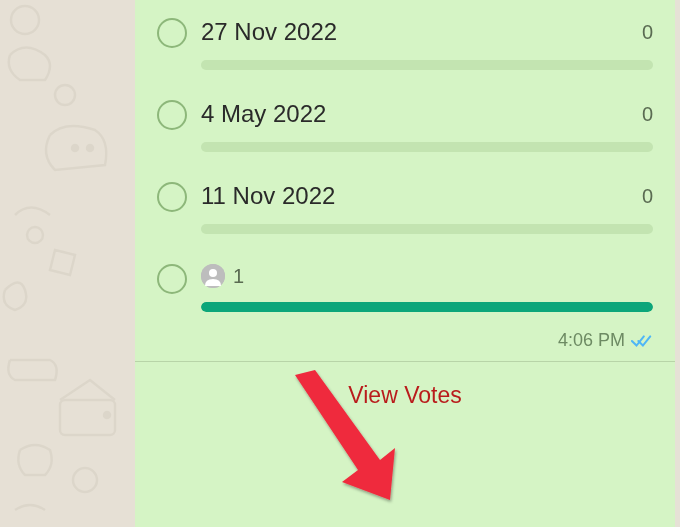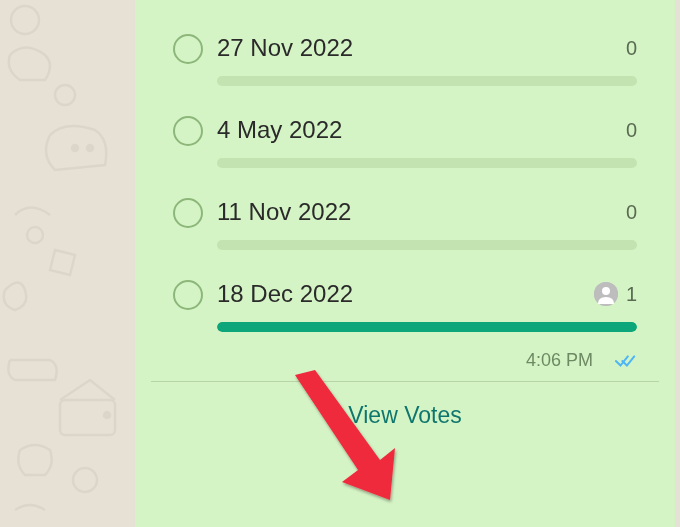--- a/index.html
+++ b/index.html
@@ -29,21 +29,21 @@
       height: 100%;
       opacity: 0.35;
     }
     .poll-card {
       position: absolute;
       left: 135px;
       top: 0;
       width: 540px;
       height: 527px;
       background: #d5f4c5;
-      padding: 16px;
+      padding: 0;
     }
     .poll-options {
       padding: 0 22px;
     }
     .poll-option {
       display: flex;
       align-items: flex-start;
       padding: 18px 0 12px 0;
     }
     .radio-circle {
@@ -102,21 +102,21 @@
     .progress-fill {
       height: 100%;
       background: #0ca67a;
       border-radius: 5px;
     }
     .timestamp-row {
       display: flex;
       justify-content: flex-end;
       align-items: center;
       padding: 6px 22px 10px 0;
-      gap: 22px;
+      gap: 6px;
     }
     .timestamp {
       font-size: 18px;
       color: #6d8a63;
     }
     .read-ticks {
       display: flex;
       align-items: center;
     }
     .read-ticks svg {
@@ -126,21 +126,21 @@
     .divider {
       height: 1px;
       background: #b8d4a8;
       margin: 0;
     }
     .view-votes {
       text-align: center;
       padding: 20px 0;
     }
     .view-votes-link {
-      color: #0f766e;
+      color: #b91c1c;
       font-size: 23px;
       cursor: pointer;
       font-weight: 400;
     }
     .red-arrow {
       position: absolute;
       left: 280px;
       top: 370px;
       width: 140px;
       height: 135px;
@@ -214,21 +214,20 @@
         <div class="progress-bar">
           <div class="progress-fill" style="width:0%"></div>
         </div>
       </div>
     </div>
 
     <div class="poll-option">
       <div class="radio-circle"></div>
       <div class="option-content">
         <div class="option-row">
-          <span class="option-label">18 Dec 2022</span>
           <span class="vote-count">
             <span class="voter-avatar">
               <svg viewBox="0 0 24 24">
                   <circle cx="12" cy="12" r="12" fill="#bdbdbd"></circle>
                   <circle cx="12" cy="9" r="4" fill="#fff"></circle>
                   <path d="M4 22 Q4 15 12 15 Q20 15 20 22 Z" fill="#fff"></path>
                 </svg>
             </span>
             <span>1</span>
           </span>

